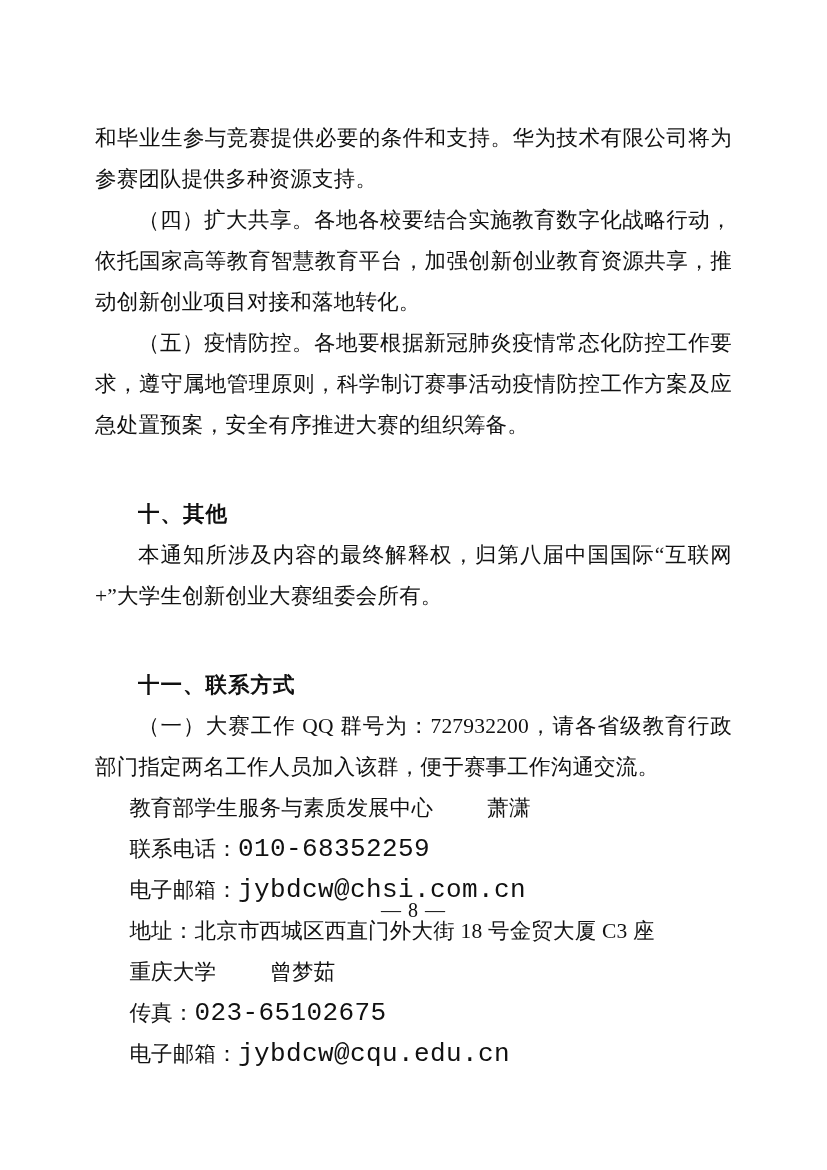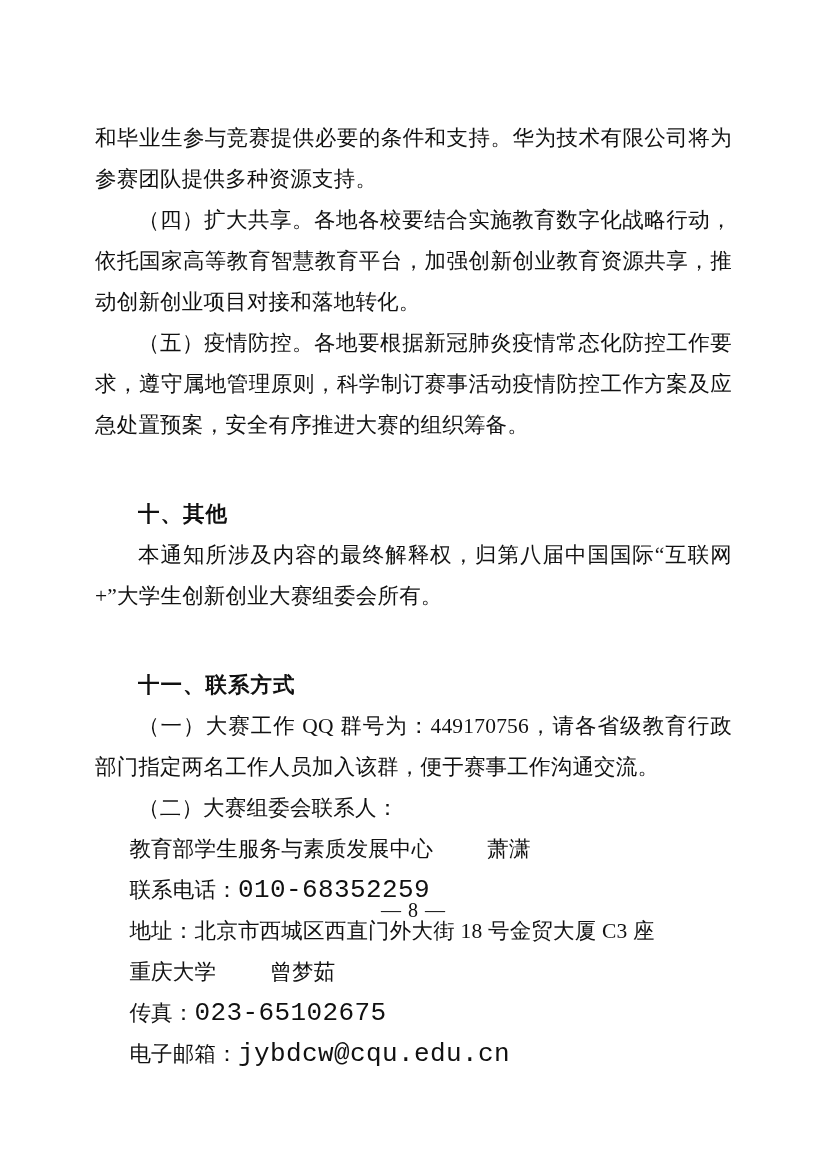--- a/index.html
+++ b/index.html
@@ -77,34 +77,36 @@
     <p class="para">（四）扩大共享。各地各校要结合实施教育数字化战略行动，依托国家高等教育智慧教育平台，加强创新创业教育资源共享，推动创新创业项目对接和落地转化。</p>
 
     <p class="para">（五）疫情防控。各地要根据新冠肺炎疫情常态化防控工作要求，遵守属地管理原则，科学制订赛事活动疫情防控工作方案及应急处置预案，安全有序推进大赛的组织筹备。</p>
 
     <p class="heading">十、其他</p>
 
     <p class="para">本通知所涉及内容的最终解释权，归第八届中国国际“互联网+”大学生创新创业大赛组委会所有。</p>
 
     <p class="heading">十一、联系方式</p>
 
-    <p class="para">（一）大赛工作 QQ 群号为：449170756，请各省级教育行政部门指定两名工作人员加入该群，便于赛事工作沟通交流。</p>
+    <p class="para">（一）大赛工作 QQ 群号为：727932200，请各省级教育行政部门指定两名工作人员加入该群，便于赛事工作沟通交流。</p>
 
-    <p class="para">（二）大赛组委会联系人：</p>
 
     <p class="contact-line">
       <span>教育部学生服务与素质发展中心</span>
       <span style="display:inline-block;width:2em;"></span>
       <span>萧潇</span>
     </p>
 
     <p class="contact-line">
       <span>联系电话：</span><span class="mono">010-68352259</span>
     </p>
 
+    <p class="contact-line">
+      <span>电子邮箱：</span><span class="mono">jybdcw@chsi.com.cn</span>
+    </p>
 
     <p class="contact-line">
       <span>地址：</span><span>北京市西城区西直门外大街 18 号金贸大厦 C3 座</span>
     </p>
 
 
     <p class="contact-line">
       <span>重庆大学</span>
       <span style="display:inline-block;width:2em;"></span>
       <span>曾梦茹</span>

